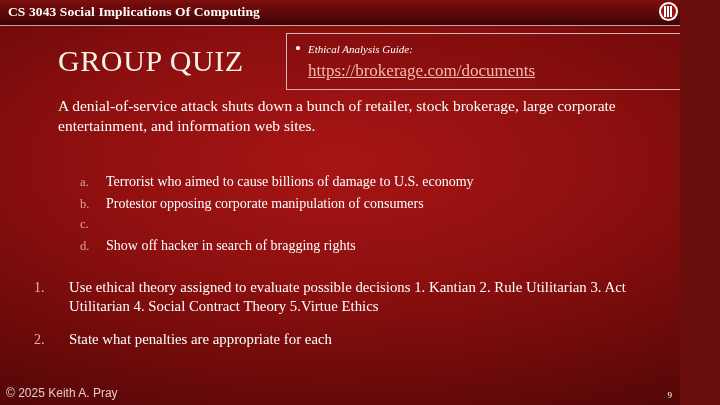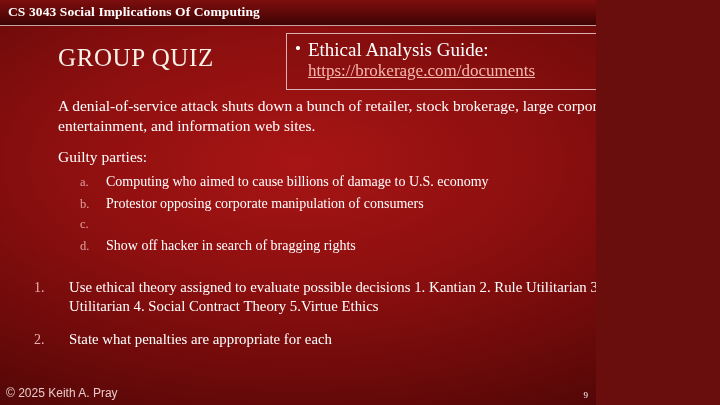--- a/index.html
+++ b/index.html
@@ -9,21 +9,21 @@
   body {
     width: 720px;
     height: 405px;
     overflow: hidden;
     font-family: "Liberation Serif", serif;
     background: #6a0d0d;
   }
 
   #slide {
     position: relative;
-    width: 596px;
+    width: 680px;
     height: 405px;
     background:
       radial-gradient(ellipse 120% 90% at 50% 40%, #a81515 0%, #8c0f0f 35%, #6d0a0a 60%, #4a0606 85%, #2e0303 100%);
     overflow: hidden;
   }
 
   
   #header-bar {
     position: absolute;
     top: 0;
@@ -84,21 +84,21 @@
     font-weight: bold;
     color: #ffffff;
     letter-spacing: 0.5px;
   }
 
   
   #slide-title {
     position: absolute;
     left: 58px;
     top: 44px;
-    font-size: 25px;
+    font-size: 30px;
     color: #f7f1e8;
     letter-spacing: 0.6px;
     font-variant: small-caps;
     text-transform: uppercase;
   }
 
   
   #guide-box {
     position: absolute;
     left: 286px;
@@ -116,23 +116,24 @@
   }
   #guide-bullet {
     color: #ffffff;
     font-size: 17px;
     line-height: 20px;
   }
   #guide-body {
     flex: 1;
   }
   #guide-label {
-    font-size: 19px;
+    font-size: 11px;
     color: #ffffff;
     line-height: 21px;
+    font-style: italic;
   }
   #guide-link {
     display: block;
     font-size: 17px;
     color: #f5b9b0;
     text-decoration: underline;
     line-height: 22px;
     word-break: break-all;
   }
 
@@ -241,26 +242,25 @@
       <span id="guide-bullet">•</span>
       <span id="guide-body">
         <span id="guide-label">Ethical Analysis Guide:</span>
         <a id="guide-link" href="#">https://brokerage.com/documents</a>
       </span>
     </div>
   </div>
 
   <div id="scenario">A denial-of-service attack shuts down a bunch of retailer, stock brokerage, large corporate entertainment, and information web sites.</div>
 
-  <div id="guilty-label">Guilty parties:</div>
 
   <div id="lettered-list">
     <div class="lettered-item">
       <span class="lettered-marker">a.</span>
-      <span class="lettered-text">Computing who aimed to cause billions of damage to U.S. economy</span>
+      <span class="lettered-text">Terrorist who aimed to cause billions of damage to U.S. economy</span>
     </div>
     <div class="lettered-item">
       <span class="lettered-marker">b.</span>
       <span class="lettered-text">Protestor opposing corporate manipulation of consumers</span>
     </div>
     <div class="lettered-item">
       <span class="lettered-marker">c.</span>
     </div>
     <div class="lettered-item">
       <span class="lettered-marker">d.</span>

